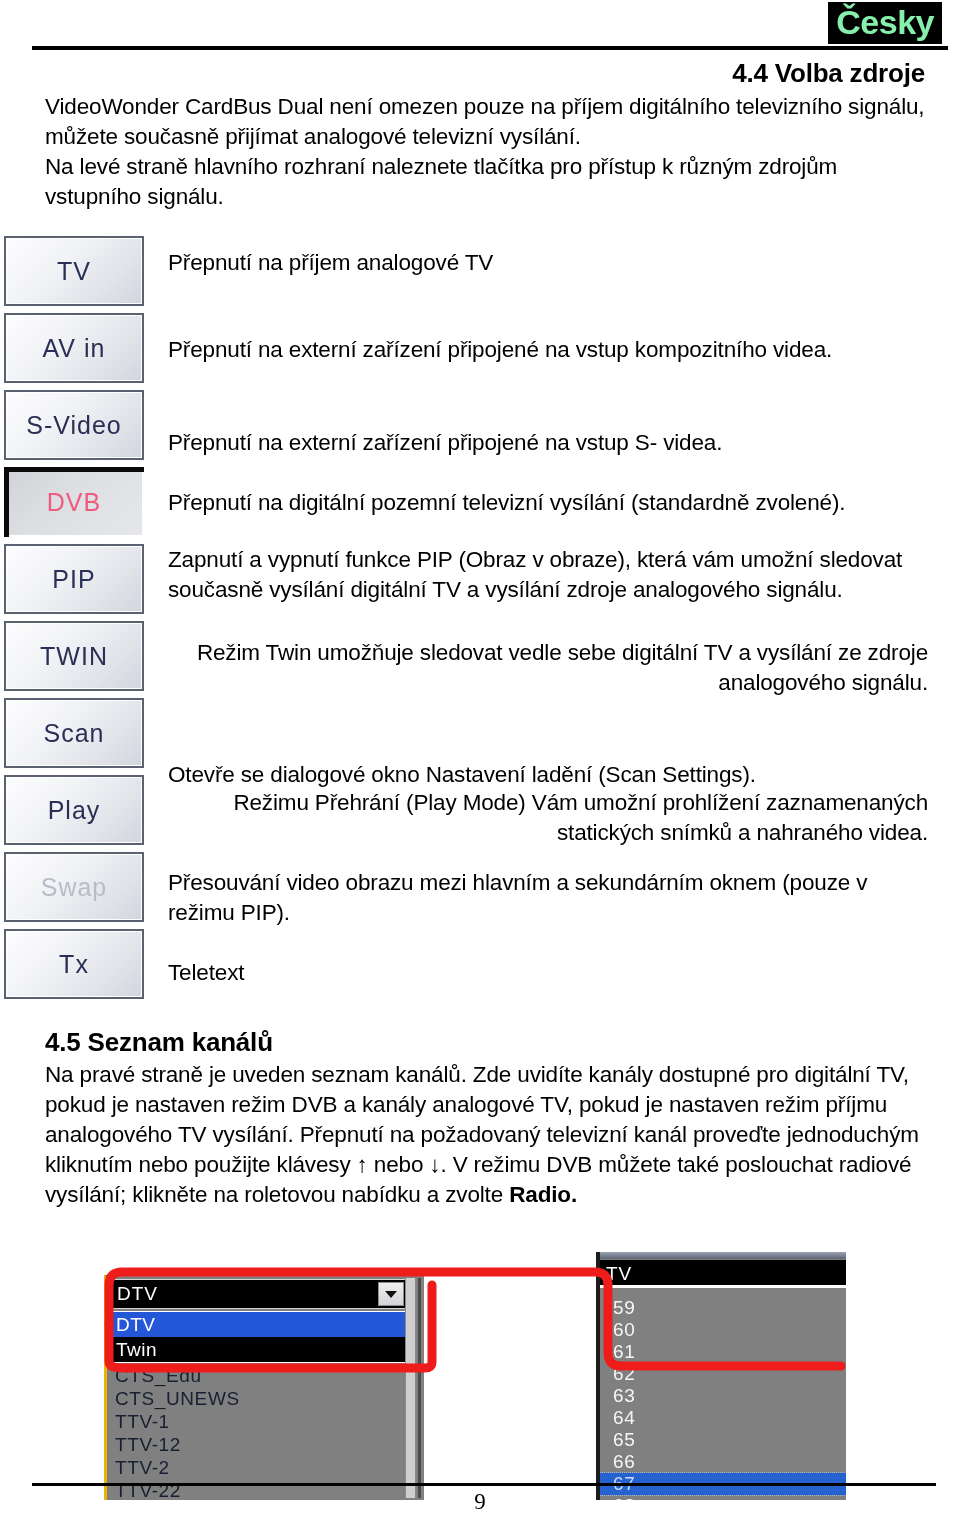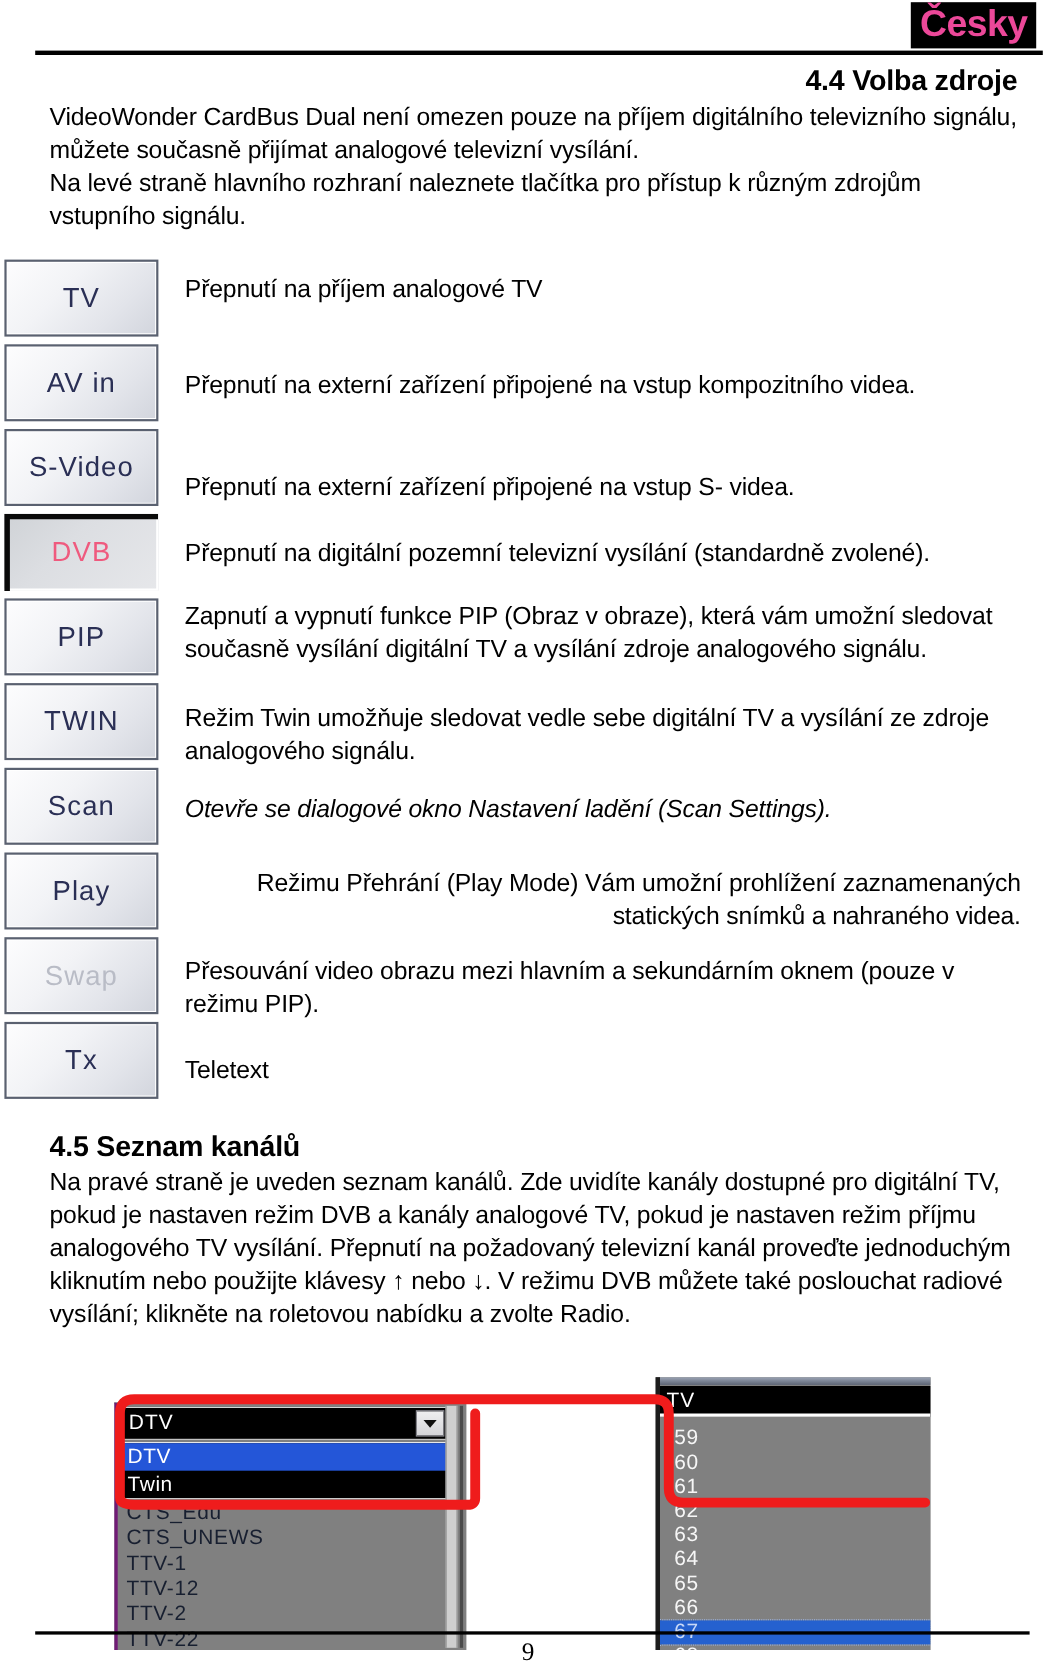--- a/index.html
+++ b/index.html
@@ -10,21 +10,21 @@
     color:#000;
     position:relative;
     overflow:hidden;
   }
 
   
   .lang-tab{
     position:absolute;
     top:2px; right:18px;
     background:#000;
-    color:#ec4899;
+    color:#86efac;
     font-weight:bold;
     font-size:34px;
     line-height:34px;
     padding:3px 8px 5px 8px;
     letter-spacing:-0.5px;
     font-family:"Liberation Sans", sans-serif;
   }
   .header-rule{
     position:absolute;
     left:32px; right:12px;
@@ -93,33 +93,33 @@
   }
   .desc p{margin:0;}
 
   
   #sec45{
     position:absolute;
     left:45px; top:1027px; width:890px;
   }
   #sec45 .h-sec{margin-bottom:3px;}
   #sec45 p{margin:0;}
-  .bold{font-weight:normal;}
+  .bold{font-weight:bold;}
 
   
   .shot{
     position:absolute;
     background:#808080;
     overflow:hidden;
   }
   
   #shot-left{
     left:104px; top:1275px;
     width:320px; height:225px;
-    border-left:3px solid #701a75;
+    border-left:3px solid #eab308;
     border-top:1px solid #6d7380;
     box-sizing:border-box;
   }
   .combo{
     position:absolute;
     left:3px; top:3px;
     width:297px; height:30px;
     background:#000;
     border:1px solid #d6d6d6;
     box-sizing:border-box;
@@ -312,24 +312,24 @@
     </div>
     <div class="desc" style="top: 428px;">
       <p class="body-txt">Přepnutí na externí zařízení připojené na vstup S- videa.</p>
     </div>
     <div class="desc" style="top: 488px;">
       <p class="body-txt">Přepnutí na digitální pozemní televizní vysílání (standardně zvolené).</p>
     </div>
     <div class="desc" style="top: 545px;">
       <p class="body-txt">Zapnutí a vypnutí funkce PIP (Obraz v obraze), která vám umožní sledovat současně vysílání digitální TV a vysílání zdroje analogového signálu.</p>
     </div>
-    <div class="desc" style="top: 638px;">
+    <div class="desc" style="top: 638px; text-align: right;">
       <p class="body-txt">Režim Twin umožňuje sledovat vedle sebe digitální TV a vysílání ze zdroje analogového signálu.</p>
     </div>
-    <div class="desc" style="top: 721px; font-style: italic;">
+    <div class="desc" style="top: 760px;">
       <p class="body-txt">Otevře se dialogové okno Nastavení ladění (Scan Settings).</p>
     </div>
     <div class="desc" style="top: 788px; text-align: right;">
       <p class="body-txt">Režimu Přehrání (Play Mode) Vám umožní prohlížení zaznamenaných statických snímků a nahraného videa.</p>
     </div>
     <div class="desc" style="top: 868px;">
       <p class="body-txt">Přesouvání video obrazu mezi hlavním a sekundárním oknem (pouze v režimu PIP).</p>
     </div>
     <div class="desc" style="top: 958px;">
       <p class="body-txt">Teletext</p>

